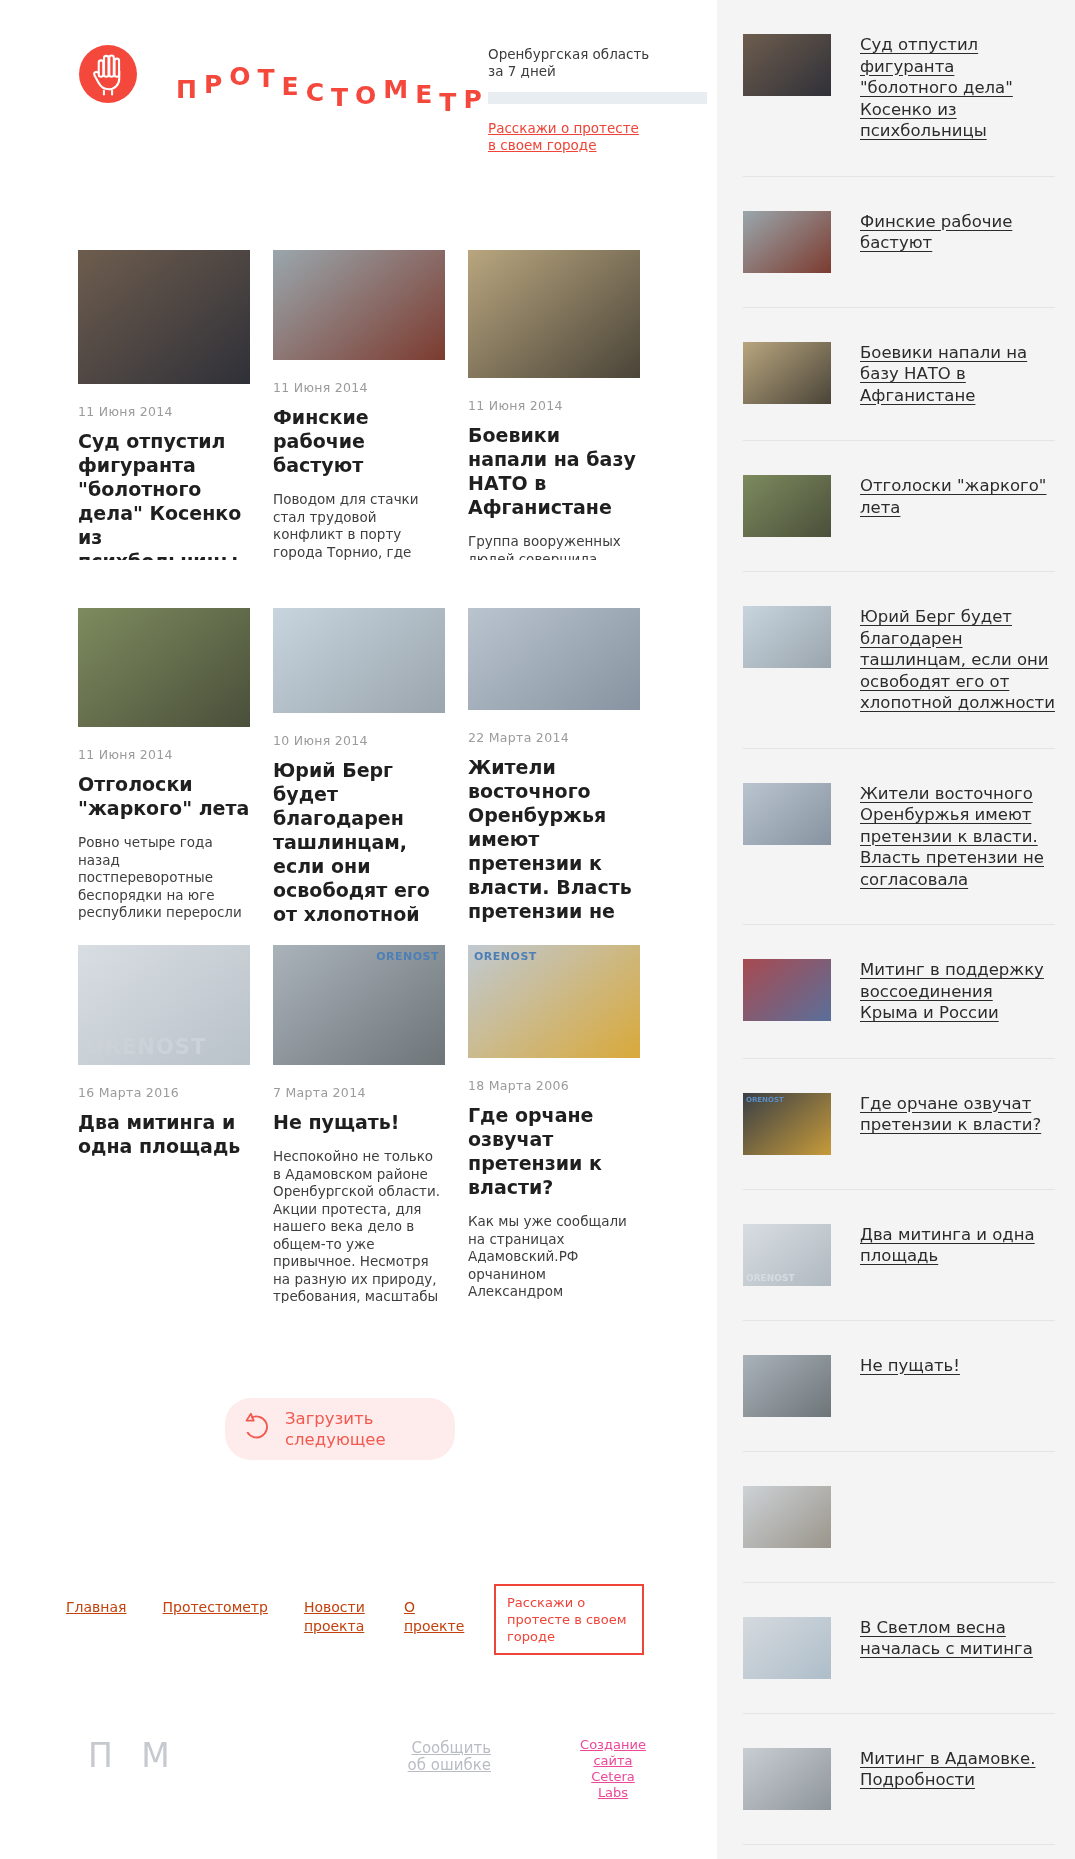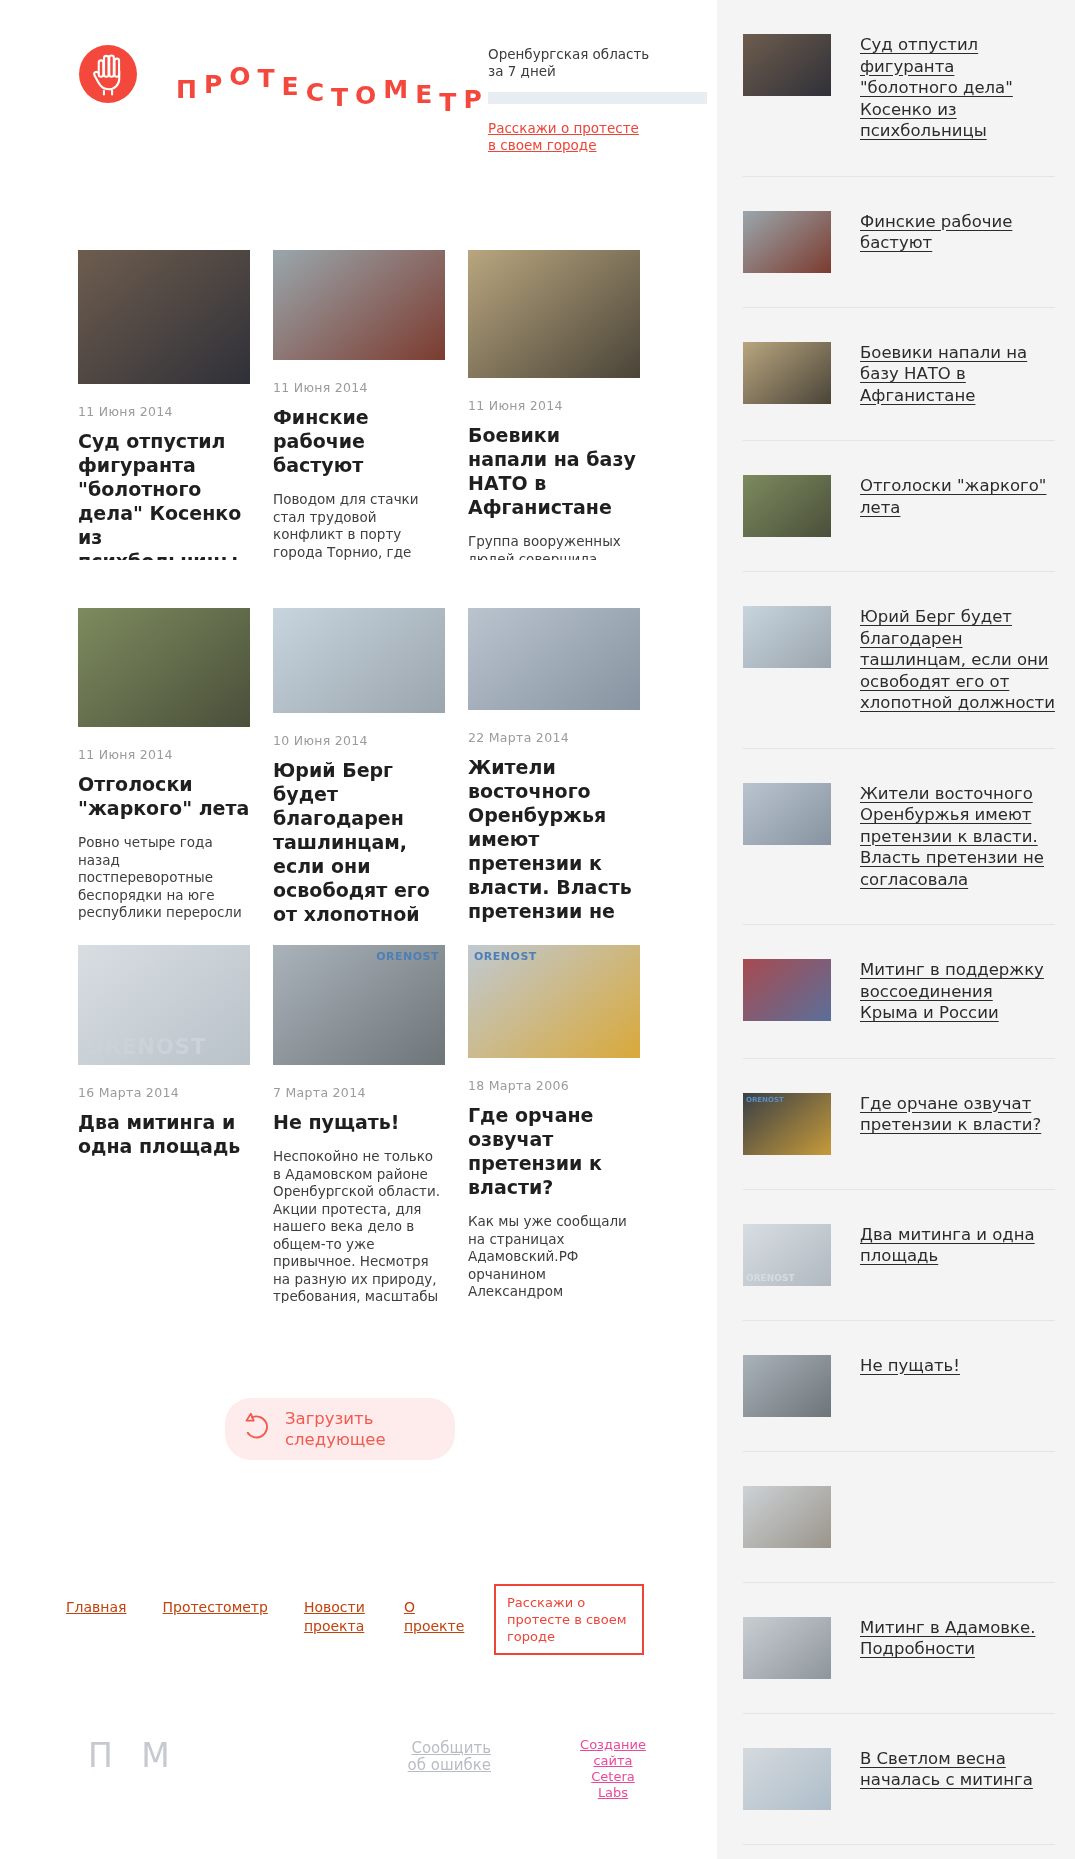--- a/index.html
+++ b/index.html
@@ -143,21 +143,21 @@
     <div class="card-date">22 Марта 2014</div>
     <h2 class="card-title">Жители восточного Оренбуржья имеют претензии к власти. Власть претензии не согласовала</h2>
 
   </article>
       </div>
     <div class="card-row r3">
         <article class="card">
     <div class="card-img" style="height: 120px; background: linear-gradient(140deg, rgb(216, 221, 226) 0%, rgb(185, 194, 201) 100%);">
             <span class="wm wm-bl wm-light">ORENOST</span>
           </div>
-    <div class="card-date">16 Марта 2014</div>
+    <div class="card-date">16 Марта 2016</div>
     <h2 class="card-title">Два митинга и одна площадь</h2>
   </article>
         <article class="card">
     <div class="card-img" style="height: 120px; background: linear-gradient(140deg, rgb(170, 179, 186) 0%, rgb(109, 117, 121) 100%);">
             <span class="wm wm-tr wm-blue">ORENOST</span>
           </div>
     <div class="card-date">7 Марта 2014</div>
     <h2 class="card-title">Не пущать!</h2>
     <p class="card-excerpt">Неспокойно не только в Адамовском районе Оренбургской области. Акции протеста, для нашего века дело в общем-то уже привычное. Несмотря на разную их природу, требования, масштабы и географию, есть одно</p>
   </article>
@@ -241,25 +241,25 @@
     <a class="side-title">Два митинга и одна площадь</a>
   </div>
       <div class="side-item">
     <div class="side-thumb" style="background: linear-gradient(140deg, rgb(170, 179, 186) 0%, rgb(109, 117, 121) 100%);"></div>
     <a class="side-title">Не пущать!</a>
   </div>
       <div class="side-item">
     <div class="side-thumb" style="background: linear-gradient(140deg, rgb(205, 210, 214) 0%, rgb(154, 149, 139) 100%);"></div>
   </div>
       <div class="side-item">
+    <div class="side-thumb" style="background: linear-gradient(140deg, rgb(213, 218, 222) 0%, rgb(174, 189, 201) 100%);"></div>
+    <a class="side-title">В Светлом весна началась с митинга</a>
+  </div>
+      <div class="side-item">
     <div class="side-thumb" style="background: linear-gradient(140deg, rgb(201, 206, 211) 0%, rgb(142, 149, 155) 100%);"></div>
     <a class="side-title">Митинг в Адамовке. Подробности</a>
   </div>
       <div class="side-item">
-    <div class="side-thumb" style="background: linear-gradient(140deg, rgb(213, 218, 222) 0%, rgb(174, 189, 201) 100%);"></div>
-    <a class="side-title">В Светлом весна началась с митинга</a>
-  </div>
-      <div class="side-item">
     
     
   </div>
     </aside>
 </div>
 
 </body></html>

